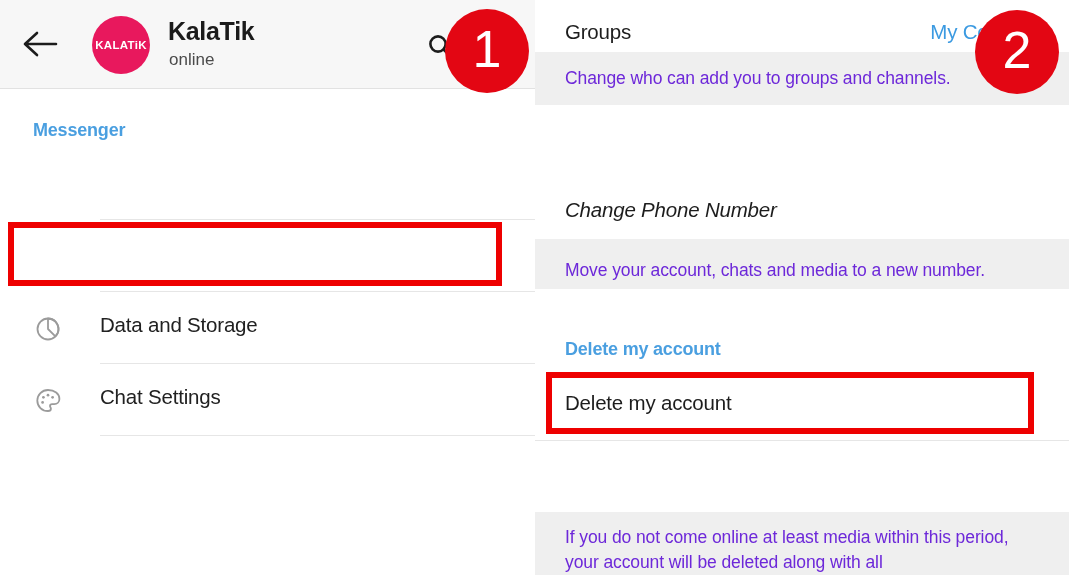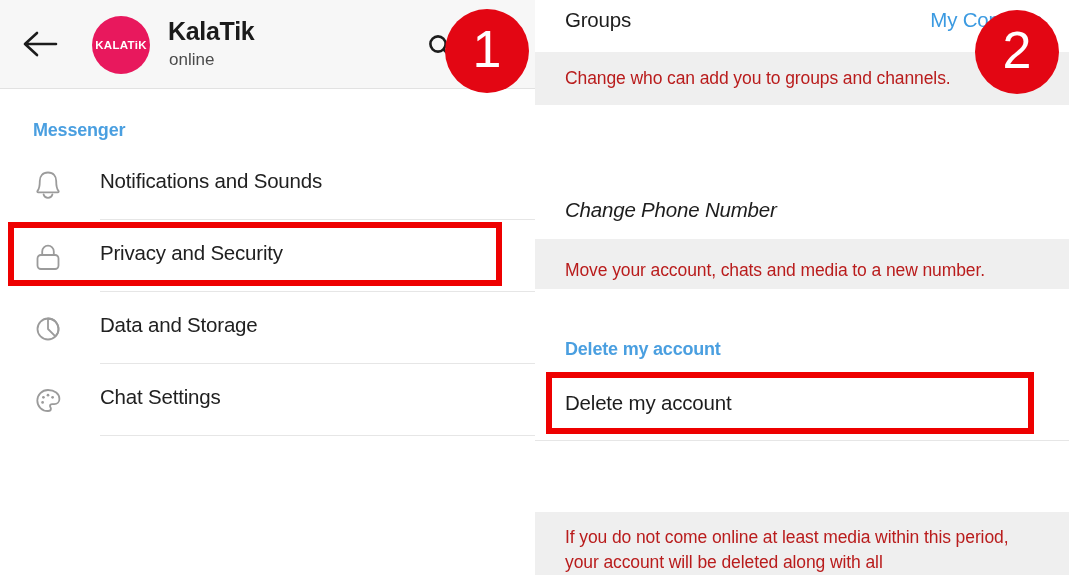--- a/index.html
+++ b/index.html
@@ -199,21 +199,21 @@
   .r-band {
     position: absolute;
     left: 0;
     width: 534px;
     background: #efefef;
   }
   .r-band-text {
     position: absolute;
     left: 30px;
     font-size: 17.5px;
-    color: #b91c1c;
+    color: #6d28d9;
     line-height: 25px;
     letter-spacing: -0.1px;
   }
   .r-section-label {
     position: absolute;
     left: 30px;
     font-size: 18px;
     font-weight: bold;
     color: #4a9fe0;
     letter-spacing: -0.2px;
@@ -274,40 +274,22 @@
       <div class="search-icon">
         <svg width="32" height="32" viewBox="0 0 32 32" aria-hidden="true">
           <circle cx="13" cy="13" r="7.6" stroke="#1c1c1c" stroke-width="2.6" fill="none"></circle>
           <line x1="18.6" y1="18.6" x2="28" y2="28" stroke="#1c1c1c" stroke-width="2.6" stroke-linecap="round"></line>
         </svg>
       </div>
     </div>
 
     <div class="section-label" style="left:33px; top:120px;">Messenger</div>
 
-    <div class="menu-item" style="top:148px;">
-      <span class="menu-icon">
-        <svg width="38" height="38" viewBox="0 0 38 38" aria-hidden="true">
-          <path d="M19 6.5 C13.4 6.5 10.8 10.4 10.8 15 c0 5.6 -0.4 7.8 -2.3 9.9 c-0.5 0.6 -0.1 1.5 0.7 1.5 h19.6 c0.8 0 1.2 -0.9 0.7 -1.5 c-1.9 -2.1 -2.3 -4.3 -2.3 -9.9 c0 -4.6 -2.6 -8.5 -8.2 -8.5 z" stroke="#9b9b9b" stroke-width="1.8" fill="none" stroke-linejoin="round"></path>
-          <path d="M14.6 28.4 c0.6 2.1 2.3 3.4 4.4 3.4 s3.8 -1.3 4.4 -3.4" stroke="#9b9b9b" stroke-width="1.8" fill="none" stroke-linecap="round"></path>
-        </svg>
-      </span>
-      <span class="menu-label">Notifications and Sounds</span>
-    </div>
     <div class="menu-divider" style="top:219px;"></div>
 
-    <div class="menu-item" style="top:220px;">
-      <span class="menu-icon">
-        <svg width="38" height="38" viewBox="0 0 38 38" aria-hidden="true">
-          <rect x="8.5" y="17" width="21" height="14" rx="3.4" stroke="#9b9b9b" stroke-width="1.8" fill="none"></rect>
-          <path d="M13.2 17 v-3.6 a5.8 5.8 0 0 1 11.6 0 V17" stroke="#9b9b9b" stroke-width="1.8" fill="none"></path>
-        </svg>
-      </span>
-      <span class="menu-label">Privacy and Security</span>
-    </div>
     <div class="menu-divider" style="top:291px;"></div>
 
     <div class="menu-item" style="top:292px;text-align:right;">
       <span class="menu-icon">
         <svg width="38" height="38" viewBox="0 0 38 38" aria-hidden="true">
           <circle cx="19" cy="19" r="10.5" stroke="#9b9b9b" stroke-width="1.8" fill="none"></circle>
           <path d="M19 19 L19 8.5 A10.5 10.5 0 0 1 26.4 26.4 Z" stroke="#9b9b9b" stroke-width="1.8" fill="none" stroke-linejoin="round"></path>
         </svg>
       </span>
       <span class="menu-label">Data and Storage</span>
@@ -329,21 +311,21 @@
     <div class="menu-divider" style="top:435px;"></div>
 
     <div class="left-bottom-line"></div>
 
     <div class="watermark">KALATiK</div>
     <div class="watermark-ghost"></div>
   </div>
 
   <div id="right-panel">
 
-    <div class="r-row" style="top:4px; height:68px;">
+    <div class="r-row" style="top:16px; height:68px;">
       <span class="r-title" style="top:4px;">Groups</span>
       <span class="r-value" style="top:4px;">My Contacts</span>
     </div>
 
     <div class="r-band" style="top:52px; height:53px;">
       <span class="r-band-text" style="top:14px;">Change who can add you to groups and channels.</span>
     </div>
 
 
     <div class="r-row" style="top:190px; height:50px;">

